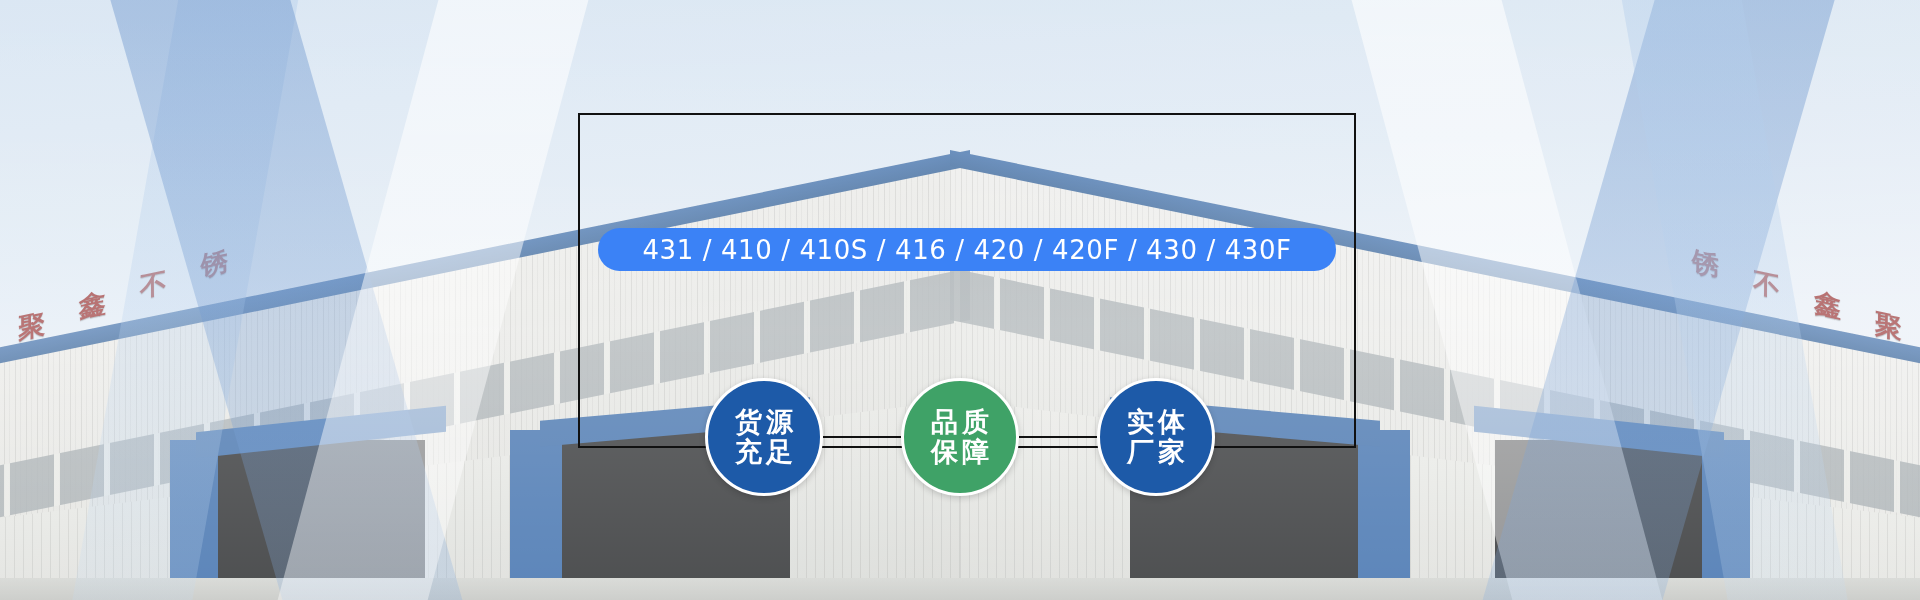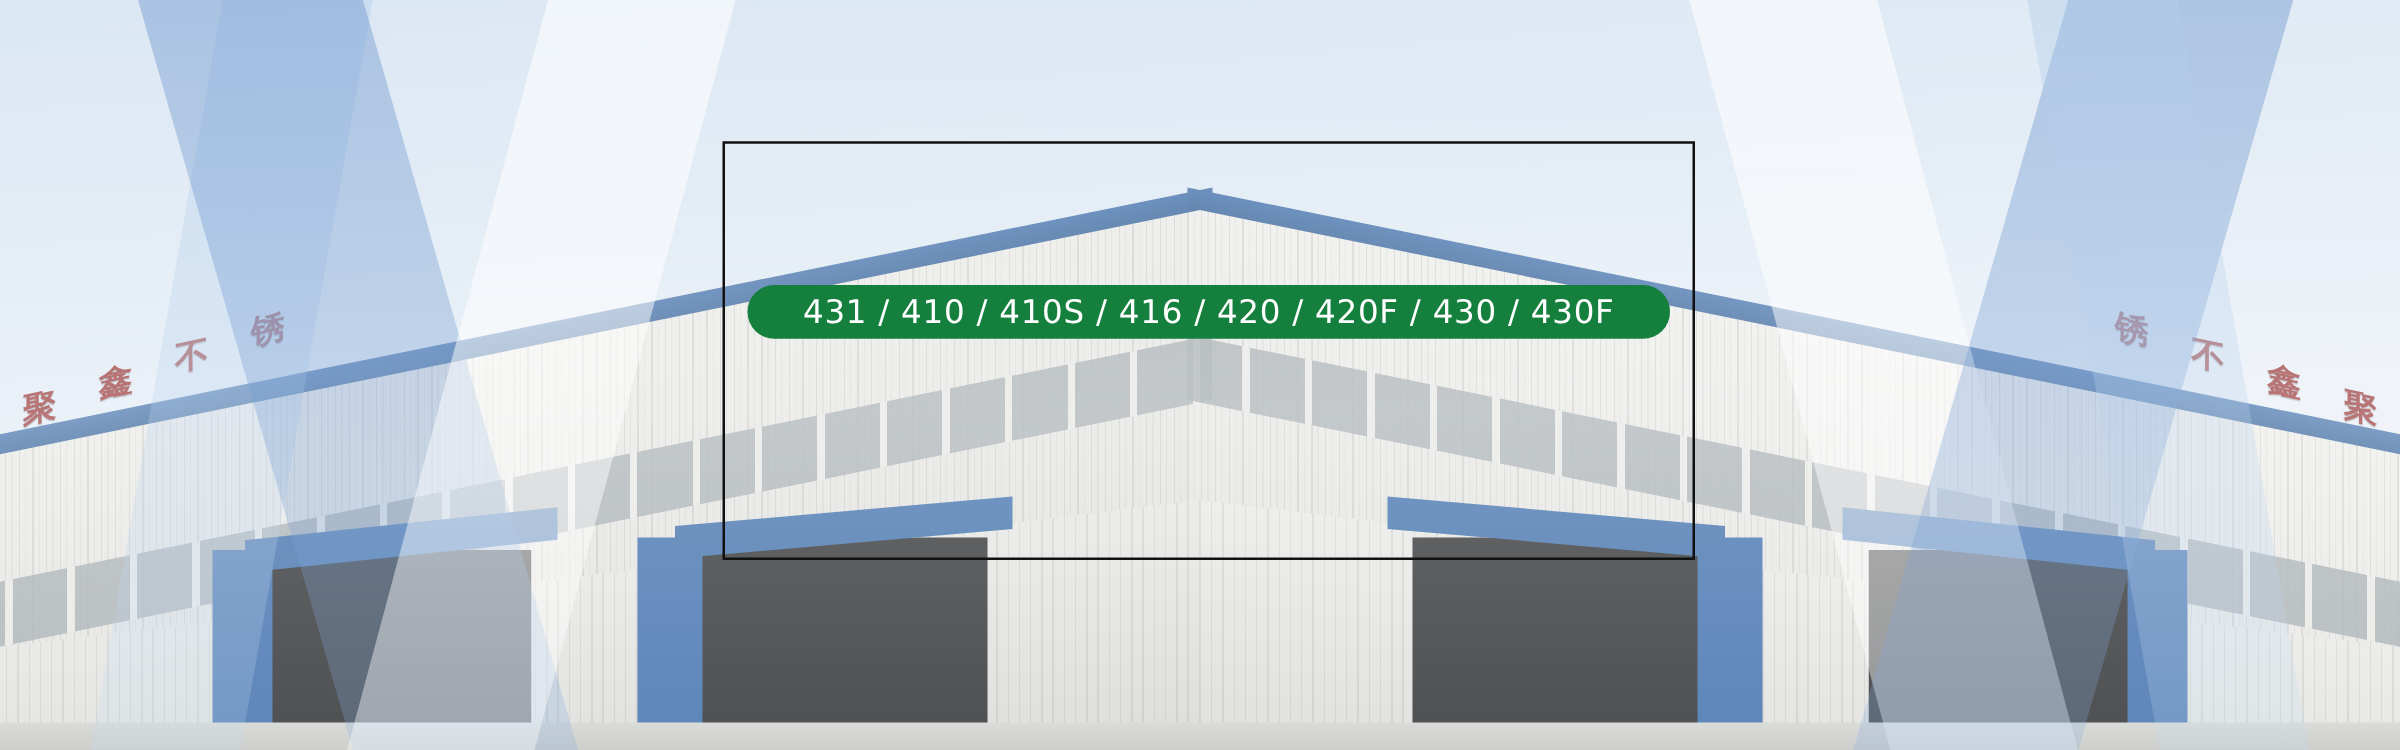--- a/index.html
+++ b/index.html
@@ -184,21 +184,21 @@
     position:absolute;
     display:flex; align-items:center; justify-content:center;
     border-radius:999px;
     color:#ffffff; font-size:26px; letter-spacing:.6px;
     font-family:"DejaVu Sans","Liberation Sans",sans-serif;
     white-space:nowrap;
     z-index:6;
   }
   .pill-blue{
     left:598px; top:228px; width:738px; height:43px;
-    background:#15803d;
+    background:#3b82f6;
   }
   .pill-black{
     left:538px; top:294px; width:858px; height:44px;
     background:#0b0b0b;
   }
 
   .badges{
     position:absolute; left:0; right:0; top:378px;
     display:flex; align-items:center; justify-content:center;
     z-index:7;
@@ -281,15 +281,31 @@
   <div class="content">
 
     <div class="frame"></div>
 
 
     <div class="pill pill-blue">
       <span>431  /  410  /  410S / 416 / 420 / 420F / 430 / 430F</span>
     </div>
 
 
+    <div class="badges">
+      <div class="badge blue">
+        <span>货源</span>
+        <span>充足</span>
+      </div>
+      <div class="connector"></div>
+      <div class="badge green">
+        <span>品质</span>
+        <span>保障</span>
+      </div>
+      <div class="connector"></div>
+      <div class="badge blue">
+        <span>实体</span>
+        <span>厂家</span>
+      </div>
+    </div>
 
   </div>
 </div>
 
 </body></html>

